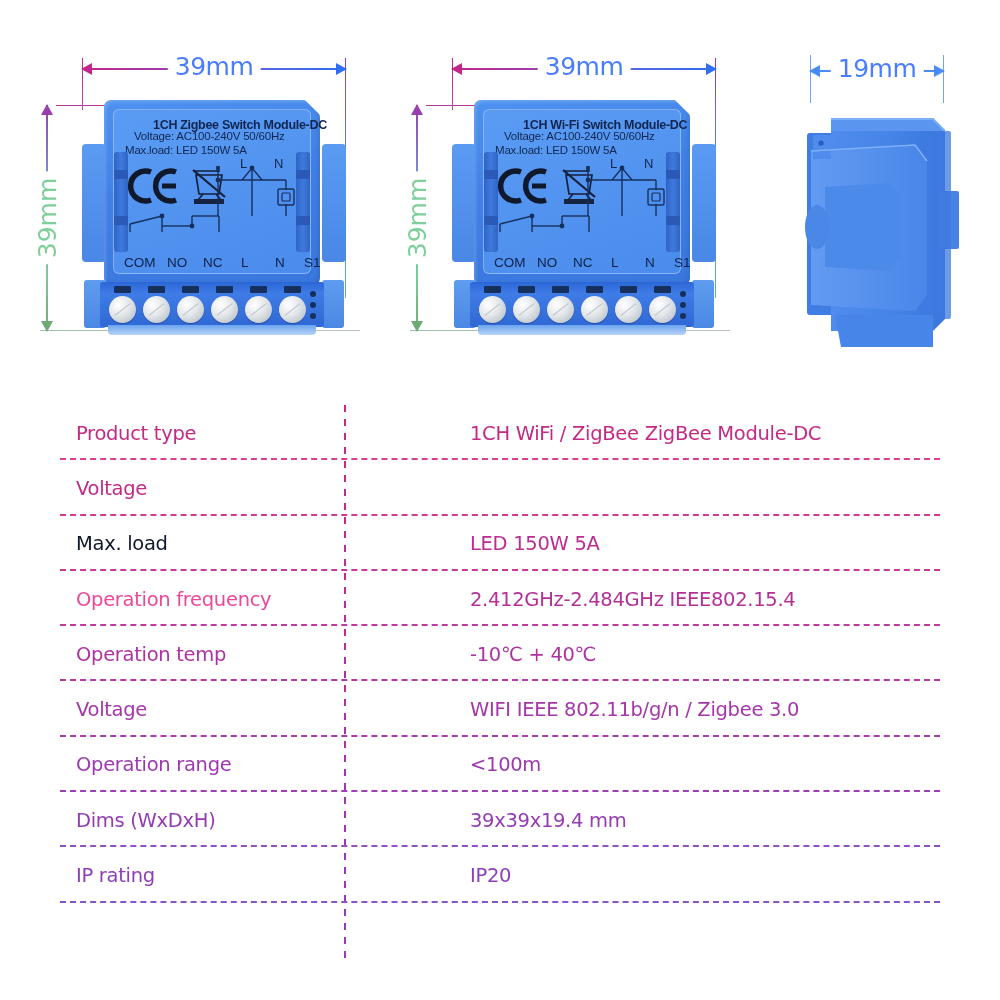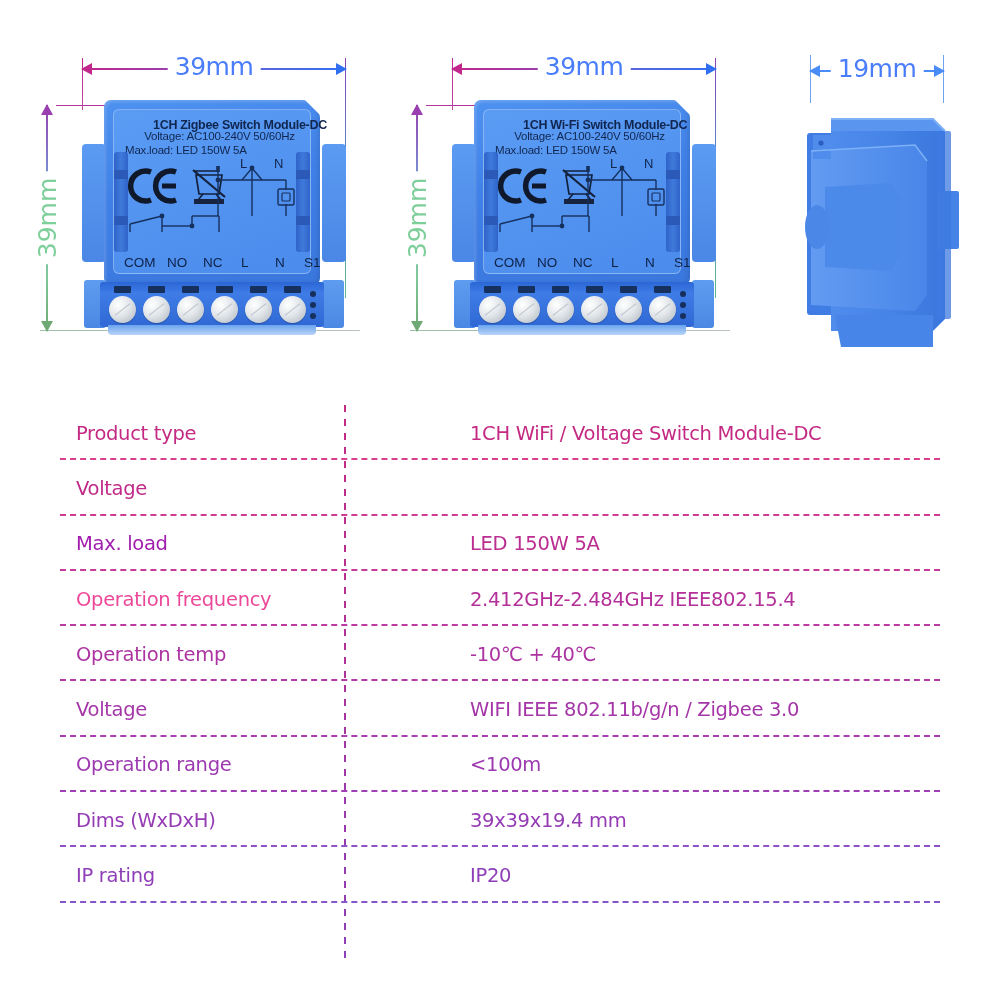--- a/index.html
+++ b/index.html
@@ -79,21 +79,21 @@
     width: 0; height: 0; border-top: 15px solid #ffffff; border-left: 15px solid transparent;
   }
   .dev-label {
     position: absolute; left: 9px; top: 9px; right: 9px; bottom: 11px;
     background: linear-gradient(160deg,#5a9cf4 0%,#4b8bec 100%);
     border: 1px solid rgba(255,255,255,.30); border-radius: 6px;
   }
   .lbl-txt { position: absolute; left: 7px; right: 5px; color: #11264f;
              font-family: "Liberation Sans", sans-serif; white-space: nowrap; }
   .lbl-title { top: 8px; font-size: 12.5px; font-weight: 700; letter-spacing: -0.3px; margin-left: 32px; }
-  .lbl-l2 { top: 20px; font-size: 11.5px; left: 20px; letter-spacing: -0.2px; text-align: center; }
+  .lbl-l2 { top: 20px; font-size: 11.5px; left: 20px; letter-spacing: -0.2px; }
   .lbl-l3 { top: 34px; font-size: 11.5px; left: 11px; letter-spacing: -0.2px; }
 
   .sym-row { position: absolute; left: 10px; top: 56px; }
   .wire-diagram { position: absolute; right: 6px; top: 50px; }
   .relay-diagram { position: absolute; left: 8px; top: 100px; }
 
   .dev-clip {
     position: absolute; width: 14px; height: 100px; top: 52px;
     background: linear-gradient(to right,#2f63c9,#3f7ada,#2f63c9);
     border-radius: 3px;
@@ -470,29 +470,29 @@
     </div>
   </div>
 
   <div class="vsep-grad" style="background:linear-gradient(to bottom,#c42a83 0%,#b33094 40%,#9b39ab 70%,#8e3fb8 100%);
               -webkit-mask-image: repeating-linear-gradient(to bottom,#000 0 7px,transparent 7px 14px);
               mask-image: repeating-linear-gradient(to bottom,#000 0 7px,transparent 7px 14px);"></div>
 
   <div class="spec-table">
     <div class="spec-row">
       <span class="cell cell-label" style="color:#c42a83;">Product type</span>
-      <span class="cell cell-value" style="color:#c42a83;">1CH WiFi / Voltage Switch Module-DC</span>
+      <span class="cell cell-value" style="color:#c42a83;">1CH WiFi / ZigBee ZigBee Module-DC</span>
       <div class="hr" style="border-color:#d8408f;"></div>
     </div>
     <div class="spec-row">
       <span class="cell cell-label" style="color:#c02a88;">Voltage</span>
       <div class="hr" style="border-color:#cf3b93;"></div>
     </div>
     <div class="spec-row">
-      <span class="cell cell-label" style="color:#a21caf;">Max. load</span>
+      <span class="cell cell-label" style="color:#0f172a;">Max. load</span>
       <span class="cell cell-value" style="color:#bb2d90;">LED 150W 5A</span>
       <div class="hr" style="border-color:#c63a99;"></div>
     </div>
     <div class="spec-row">
       <span class="cell cell-label" style="color:#ec4899;">Operation frequency</span>
       <span class="cell cell-value" style="color:#b43099;">2.412GHz-2.484GHz IEEE802.15.4</span>
       <div class="hr" style="border-color:#bd3aa1;"></div>
     </div>
     <div class="spec-row">
       <span class="cell cell-label" style="color:#ac33a1;">Operation temp</span>

